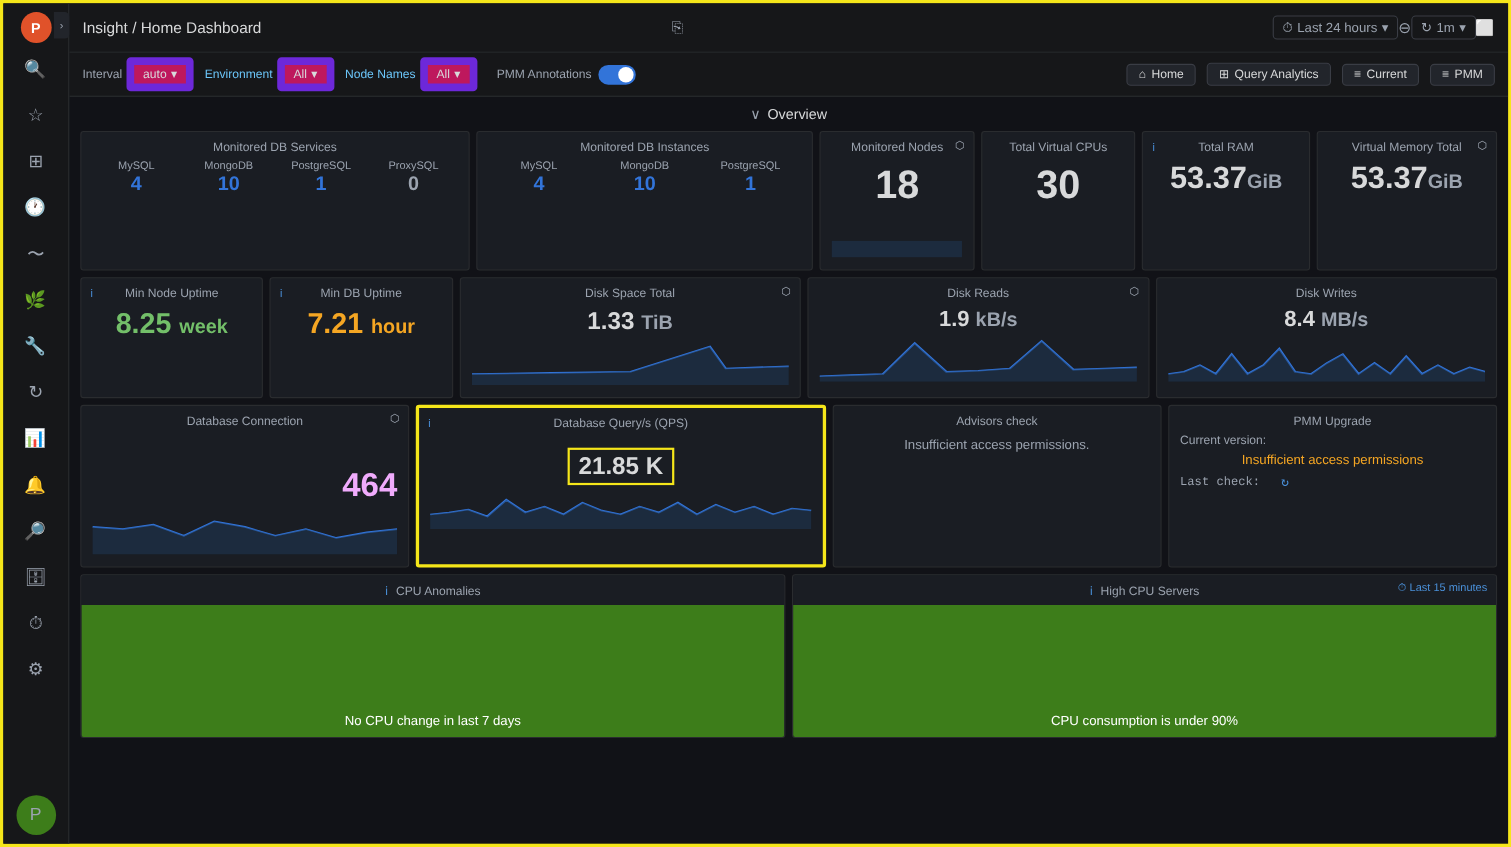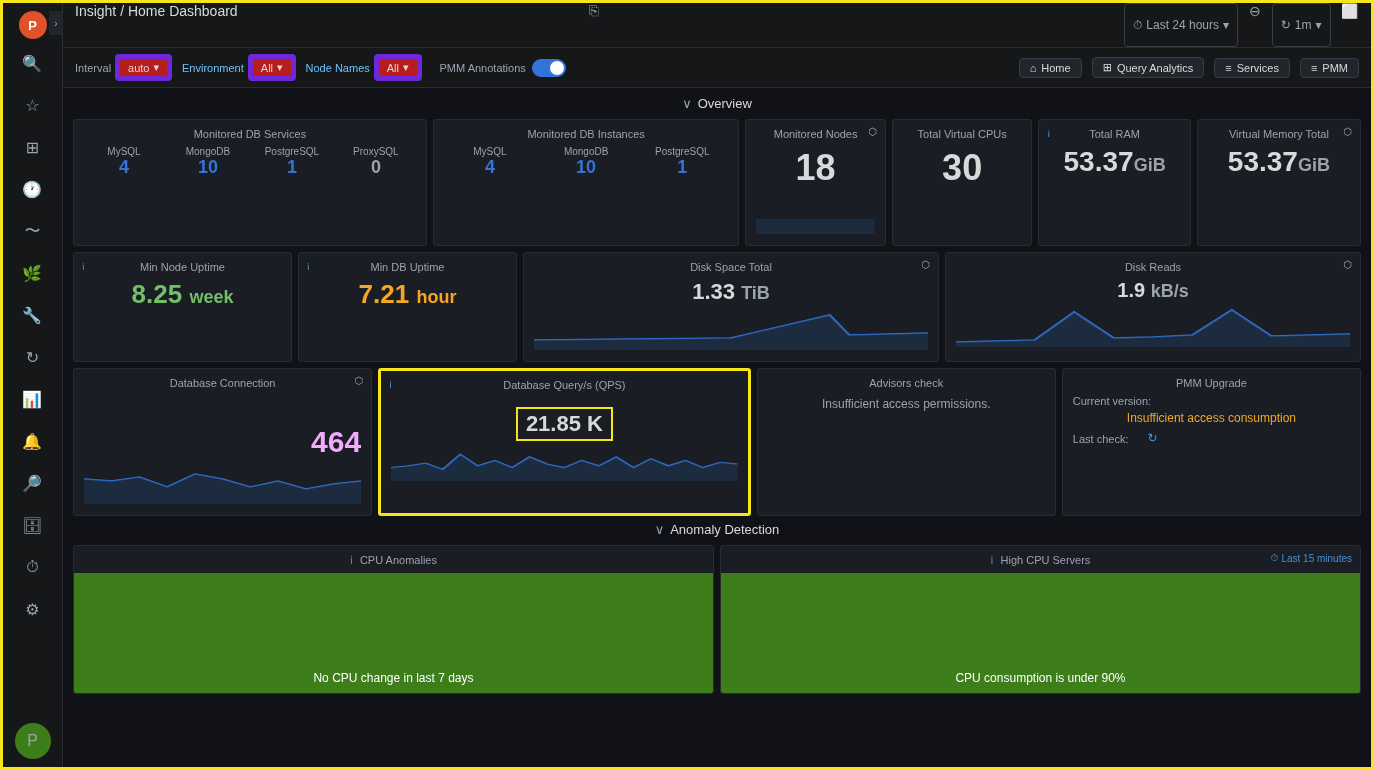--- a/index.html
+++ b/index.html
@@ -22,22 +22,22 @@
       background: #e0522a;
       border-radius: 50%;
       display: flex; align-items: center; justify-content: center;
       font-weight: bold; color: white; font-size: 13px; flex-shrink: 0;
     }
     .filter-group {
       display: flex; align-items: center; gap: 4px;
     }
     .filter-label { color: #9ba3af; font-size: 11px; }
     .filter-pill {
-      background: #b91c1c;
-      border: 5px solid #6d28d9;
+      background: #be185d;
+      border: 7px solid #6d28d9;
       border-radius: 4px;
       padding: 2px 8px;
       font-size: 11px;
       color: #d8d9da;
       cursor: pointer;
       display: flex; align-items: center; gap: 4px;
     }
     .pmm-annotations { display: flex; align-items: center; gap: 6px; color: #9ba3af; font-size: 11px; margin-left: 8px; }
     .toggle {
       width: 34px; height: 18px; background: #3274d9; border-radius: 9px; position: relative; cursor: pointer;
@@ -190,21 +190,21 @@
     .main::-webkit-scrollbar { width: 6px; }
     .main::-webkit-scrollbar-track { background: #111217; }
     .main::-webkit-scrollbar-thumb { background: #3a3d45; border-radius: 3px; }
     
     .chart-svg { width: 100%; height: 45px; }
     .insufficient {
       font-size: 12px; color: #9ba3af; text-align: center; margin-top: 8px;
     }
     .current-version { font-size: 11px; color: #9ba3af; margin-bottom: 4px; }
     .insuff-orange { font-size: 12px; color: #f5a623; text-align: center; }
-    .last-check { font-size: 11px; color: #9ba3af; margin-top: 6px; display: flex; align-items: flex-end; gap: 19px; }
+    .last-check { font-size: 11px; color: #9ba3af; margin-top: 6px; display: flex; align-items: center; gap: 19px; font-family: Liberation Mono, monospace; }
     .refresh-icon { color: #4a90d9; font-size: 12px; cursor: pointer; }
   </style>
 </head>
 <body>
 
 <div class="outer-border">
 
   <div class="sidebar">
     <div class="sidebar-arrow">›</div>
     <div class="topbar-logo">P</div>
@@ -218,21 +218,21 @@
     <div class="sidebar-icon">↻</div>
     <div class="sidebar-icon">📊</div>
     <div class="sidebar-icon">🔔</div>
     <div class="sidebar-icon">🔎</div>
     <div class="sidebar-icon">🗄</div>
     <div class="sidebar-icon">⏱</div>
     <div class="sidebar-icon">⚙</div>
     <div class="sidebar-icon" style="margin-top:auto;margin-bottom:8px;background:#3d7d1a;border-radius:50%;">P</div>
   </div>
 
-  <div style="position:absolute;left:60px;top:0;right:0;height:45px;background:#161719;border-bottom:1px solid #2a2c2f;display:flex;padding:0 12px;gap:11px;">
+  <div style="position:absolute;left:60px;top:0;right:0;height:45px;background:#161719;border-bottom:1px solid #2a2c2f;display:flex;align-items:center;padding:0 12px;gap:0;">
     <span style="font-size:14px;color:#d8d9da;font-weight:500;flex:1;">Insight / Home Dashboard</span>
     <span style="color:#9ba3af;font-size:13px;cursor:pointer;">⎘</span>
     <div style="flex:1"></div>
     <span style="display:flex;align-items:center;gap:4px;color:#9ba3af;font-size:12px;border:1px solid #3a3d45;border-radius:4px;padding:3px 8px;cursor:pointer;">
       <span>⏱</span>
       <span>Last 24 hours</span>
       <span>▾</span>
     </span>
     <span style="color:#9ba3af;font-size:14px;cursor:pointer;">⊖</span>
     <span style="display:flex;align-items:center;gap:4px;color:#9ba3af;font-size:12px;border:1px solid #3a3d45;border-radius:4px;padding:3px 8px;cursor:pointer;">
@@ -273,21 +273,21 @@
     <div class="nav-btn">
       <span>⌂</span>
       <span>Home</span>
     </div>
     <div class="nav-btn">
       <span>⊞</span>
       <span>Query Analytics</span>
     </div>
     <div class="nav-btn">
       <span>≡</span>
-      <span>Services</span>
+      <span>Current</span>
     </div>
     <div class="nav-btn">
       <span>≡</span>
       <span>PMM</span>
     </div>
   </div>
 
   <div class="main">
 
     <div class="section-header">
@@ -402,20 +402,30 @@
         <div class="card-title">Disk Reads</div>
         <div style="text-align:center;font-size:20px;font-weight:bold;color:#d8d9da;">
           <span>1.9</span> <span class="big-value-unit">kB/s</span>
         </div>
         <svg class="chart-svg" viewBox="0 0 200 45" preserveAspectRatio="none">
           <polyline points="0,40 20,39 40,38 60,10 80,36 100,35 120,33 140,8 160,34 180,33 200,32" stroke="#3274d9" stroke-width="1.5" fill="none"></polyline>
           <polygon points="0,40 20,39 40,38 60,10 80,36 100,35 120,33 140,8 160,34 180,33 200,32 200,45 0,45" fill="#1d3a5a" opacity="0.5"></polygon>
         </svg>
       </div>
 
+      <div class="card" style="flex:2;">
+        <div class="card-title">Disk Writes</div>
+        <div style="text-align:center;font-size:20px;font-weight:bold;color:#d8d9da;">
+          <span>8.4</span> <span class="big-value-unit">MB/s</span>
+        </div>
+        <svg class="chart-svg" viewBox="0 0 200 45" preserveAspectRatio="none">
+          <polyline points="0,38 10,36 20,30 30,38 40,20 50,38 60,30 70,15 80,36 90,38 100,28 110,20 120,38 130,28 140,38 150,22 160,38 170,30 180,38 190,32 200,36" stroke="#3274d9" stroke-width="1.5" fill="none"></polyline>
+          <polygon points="0,38 10,36 20,30 30,38 40,20 50,38 60,30 70,15 80,36 90,38 100,28 110,20 120,38 130,28 140,38 150,22 160,38 170,30 180,38 190,32 200,36 200,45 0,45" fill="#1d3a5a" opacity="0.5"></polygon>
+        </svg>
+      </div>
     </div>
 
     <div class="cards-row">
 
       <div class="card" style="flex:2;">
         <span class="card-link-icon">⬡</span>
         <div class="card-title">Database Connection</div>
         <div style="text-align:right;font-size:30px;font-weight:bold;color:#f0abfc;margin-top:36px;">464</div>
         <svg class="chart-svg" viewBox="0 0 200 45" preserveAspectRatio="none">
           <polyline points="0,20 20,22 40,18 60,28 80,15 100,20 120,28 140,22 160,30 180,25 200,22" stroke="#3274d9" stroke-width="1.5" fill="none"></polyline>
@@ -436,31 +446,28 @@
       </div>
 
       <div class="card" style="flex:2;">
         <div class="card-title">Advisors check</div>
         <div class="insufficient">Insufficient access permissions.</div>
       </div>
 
       <div class="card" style="flex:2;">
         <div class="card-title">PMM Upgrade</div>
         <div class="current-version">Current version:</div>
-        <div class="insuff-orange">Insufficient access consumption</div>
+        <div class="insuff-orange">Insufficient access permissions</div>
         <div class="last-check">
           <span>Last check:</span>
           <span class="refresh-icon">↻</span>
         </div>
       </div>
     </div>
 
-    <div class="section-header" style="margin-top:6px;">
-      <span>Anomaly Detection</span>
-    </div>
     <div class="anomaly-row">
 
       <div class="anomaly-card">
         <div class="anomaly-header">
           <span style="color:#4a90d9;margin-right:4px;">ℹ</span>
           <span>CPU Anomalies</span>
         </div>
         <div class="anomaly-body">
           <div class="anomaly-text">No CPU change in last 7 days</div>
         </div>

